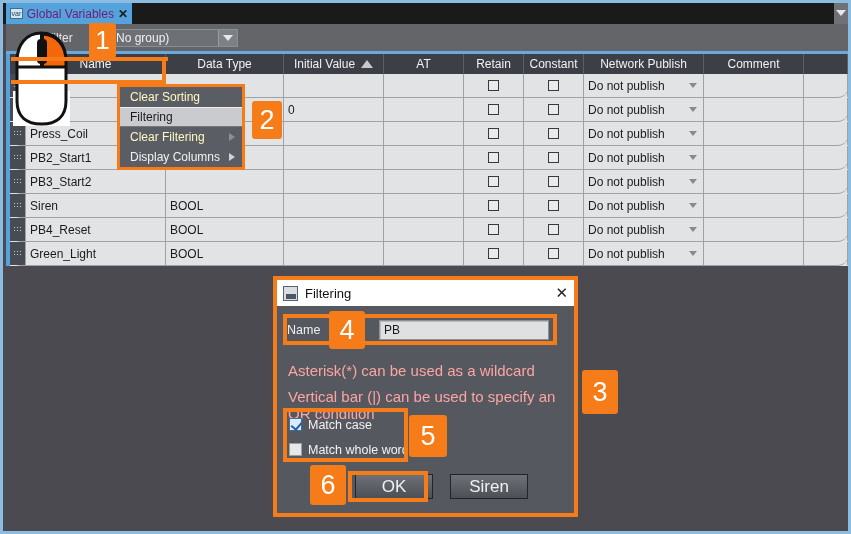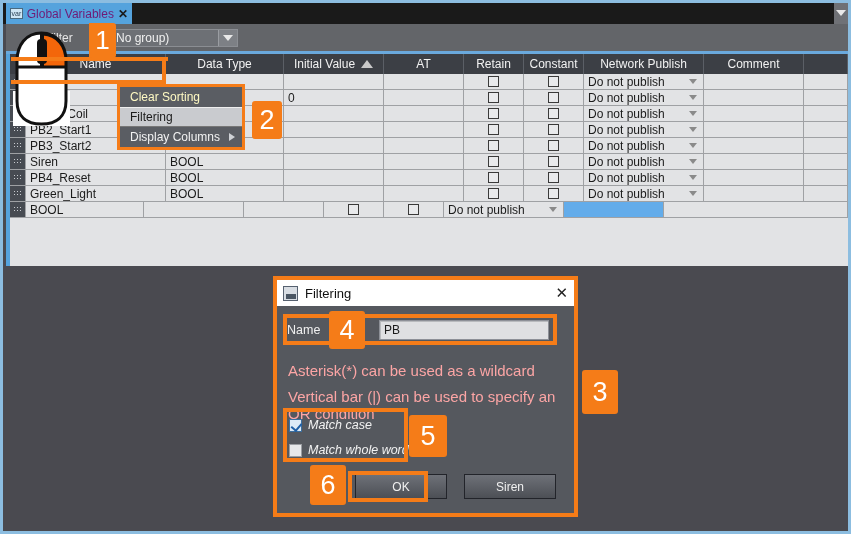--- a/index.html
+++ b/index.html
@@ -51,22 +51,22 @@
 
   
   .grid { position:absolute; left:3px; top:51px; width:842px; height:212px;
           background:#e2e3e5; border-left:4px solid #55a3dd; overflow:hidden; }
   .hdr { display:flex; height:20px; background:#3c3f45; }
   .hdr .hc { color:#f2f2f2; font-size:12px; display:flex; align-items:center;
              justify-content:center; border-right:1px solid #5b5f66;
              position:relative; }
   .gutter { width:16px; flex:0 0 16px; background:#3c3f45;
             border-right:1px solid #5b5f66; }
-  .row { display:flex; height:16px; background:#e2e3e5;
-         border-bottom:1px solid #9fa1a4; }
+  .row { display:flex; height:24px; background:#e2e3e5;
+         border-bottom:1px solid #9fa1a4;border-radius:10px; }
   .row .gcell { border-right:1px solid #9fa1a4; font-size:12px; color:#1b1b1b;
                 display:flex; align-items:center; padding-left:4px;
                 overflow:hidden; white-space:nowrap; }
   .rowgut { width:16px; flex:0 0 16px; background:#474b52;
             border-right:1px solid #9fa1a4; display:flex;
             align-items:center; justify-content:center; }
   .dots { width:10px; height:7px;
       background-image:
         radial-gradient(circle, #c9ccd1 0.6px, transparent 0.7px);
       background-size:3px 3px; }
@@ -118,32 +118,32 @@
   .dlg .nmrow { position:absolute; left:10px; top:14px; display:flex;
                 align-items:center; }
   .dlg .nmlabel { font-size:12.5px; color:#f0f0f0; width:92px; }
   .dlg .nminput { width:170px; height:20px; background:#dfe0e2;
                   border:1px solid #8d9097; font-size:12px; color:#1b1b1b;
                   display:flex; align-items:center; padding-left:4px;
                   box-shadow: inset 1px 1px 0 #b8babd; }
   .dlg .hint { position:absolute; left:11px; font-size:15px; color:#fca5a5; }
   .dlg .h1 { top:56px; }
   .dlg .h2 { top:82px; }
-  .dlg .ckrow { display:flex; align-items:center; margin-bottom:11px;font-style:italic; }
+  .dlg .ckrow { display:flex; margin-bottom:11px; }
   .dlg .cks { position:absolute; left:12px; top:112px; }
   .ck { width:13px;height:13px;margin-right:6px;background:#e7e8ea;
         border:1px solid #6d7075; }
   .ck.on { background:#dceaf7; border:1px solid #3d6f9e; position:relative; }
   .ck.on:after{content:"";position:absolute;left:3px;top:1px;width:5px;
         height:8px;border-right:2px solid #1f5fa6;
         border-bottom:2px solid #1f5fa6;transform:rotate(40deg);}
   .ck.off { background:#e7e8ea; border:1px solid #9a9da2; }
   .dlg .cklabel { font-size:12.5px; color:#f2f2f2; }
   .dlg .btns { position:absolute; left:78px; top:168px; display:flex; }
-  .btn { width:92px; height:25px; font-size:12px; color:#f0f0f0;
+  .btn { width:78px; height:25px; font-size:17px; color:#f0f0f0;
          background:linear-gradient(#6e7178,#4c4f55);
          border:1px solid #22242a; display:flex; align-items:center;
          justify-content:center; }
   .btn.ok { margin-right:17px; }
 
   
   .badge { position:absolute; background:#f57c18; color:#fff;
            font-size:27px; display:flex; align-items:center;
            justify-content:center; border-radius:3px; }
   .obox { position:absolute; border:4px solid #f57c18; }
@@ -422,20 +422,24 @@
   </div>
 
   <div class="ctxmenu">
     <div id="ctxitems">
         <div class="mi disabled">
           <span>Clear Sorting</span>
         </div>
         <div class="mi hl">
           <span>Filtering</span>
         </div>
+        <div class="mi disabled">
+          <span>Clear Filtering</span>
+          <span class="sub"></span>
+        </div>
         <div class="mi bold">
           <span>Display Columns</span>
           <span class="sub"></span>
         </div>
       </div>
   </div>
 
   <svg class="mouse" viewBox="0 0 57 95">
     <rect x="0" y="60" width="57" height="35" fill="#fff"></rect>
     <path d="M28.5 2 C13 2 4 14 4 30 L4 70 C4 86 14 93 28.5 93

